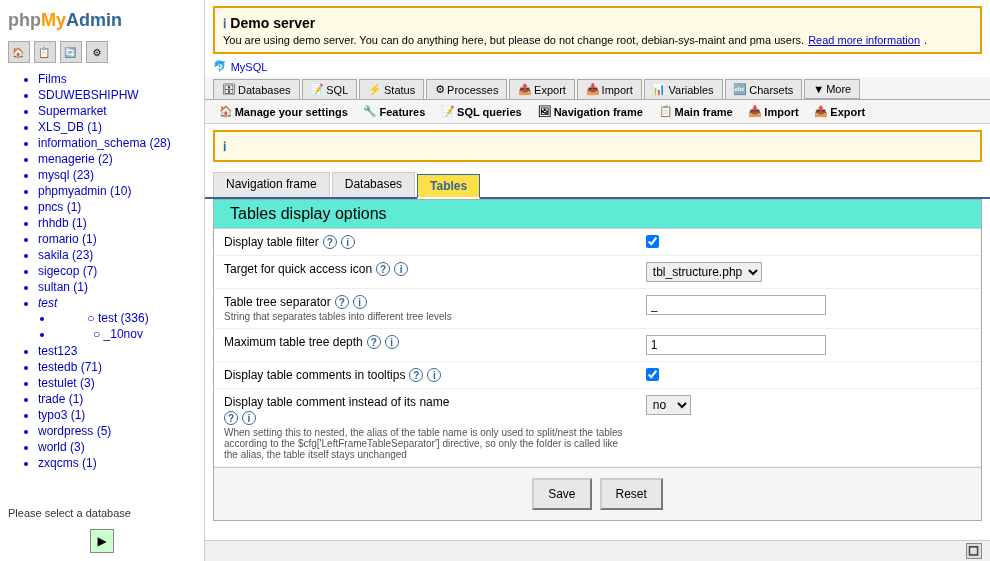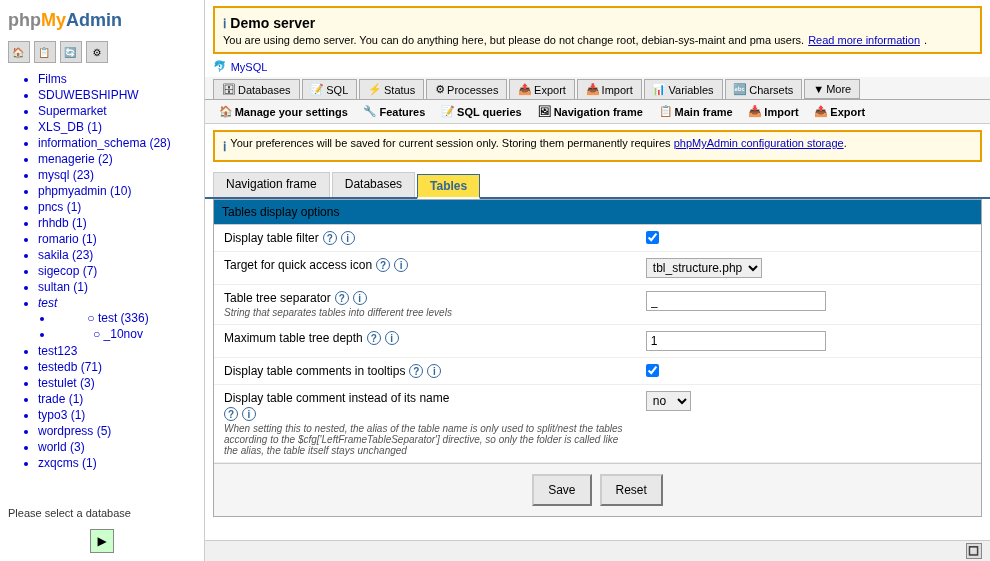--- a/index.html
+++ b/index.html
@@ -213,37 +213,37 @@
       top: 2px;
     }
 
     
     #settings-panel {
       margin: 0 8px 8px 8px;
       border: 1px solid #aaa;
       background: #fff;
     }
     #settings-panel-title {
-      background: #0369a1;
-      padding: 5px 8px;
-      font-size: 12px;
+      background: #5eead4;
+      padding: 5px 16px;
+      font-size: 16px;
       font-weight: normal;
       border-bottom: 1px solid #ccc;
     }
 
     
     .settings-table {
       width: 100%;
       border-collapse: collapse;
     }
     .settings-table tr { border-bottom: 1px solid #eee; }
     .settings-table td { padding: 6px 10px; vertical-align: top; }
     .settings-table td:first-child { width: 55%; }
     .setting-label { font-size: 12px; display: flex; align-items: center; gap: 4px; }
-    .setting-desc { font-size: 10px; color: #555; margin-top: 2px; font-style: italic; }
+    .setting-desc { font-size: 10px; color: #555; margin-top: 2px; }
     .help-icon { 
       display: inline-flex; align-items: center; justify-content: center;
       width: 14px; height: 14px; border-radius: 50%;
       border: 1px solid #369; color: #369; font-size: 10px; cursor: pointer;
       font-weight: bold; flex-shrink: 0;
     }
 
     
     input[type="checkbox"] { cursor: pointer; }
     input[type="text"] { 
@@ -427,24 +427,20 @@
       <span>Import</span>
     </div>
     <div class="settings-link">
       <span class="s-icon">📤</span>
       <span>Export</span>
     </div>
   </div>
 
   <div id="session-notice">
     <span class="info-icon">ℹ</span>
-    <span>
-      <span>Your preferences will be saved for current session only. Storing them permanently requires</span>
-      <a href="#">phpMyAdmin configuration storage</a><span>.</span>
-    </span>
   </div>
 
   <div id="sub-tabs">
     <div class="sub-tab">Navigation frame</div>
     <div class="sub-tab">Databases</div>
     <div class="sub-tab active">Tables</div>
   </div>
 
   <div id="settings-panel">
     <div id="settings-panel-title">Tables display options</div>

